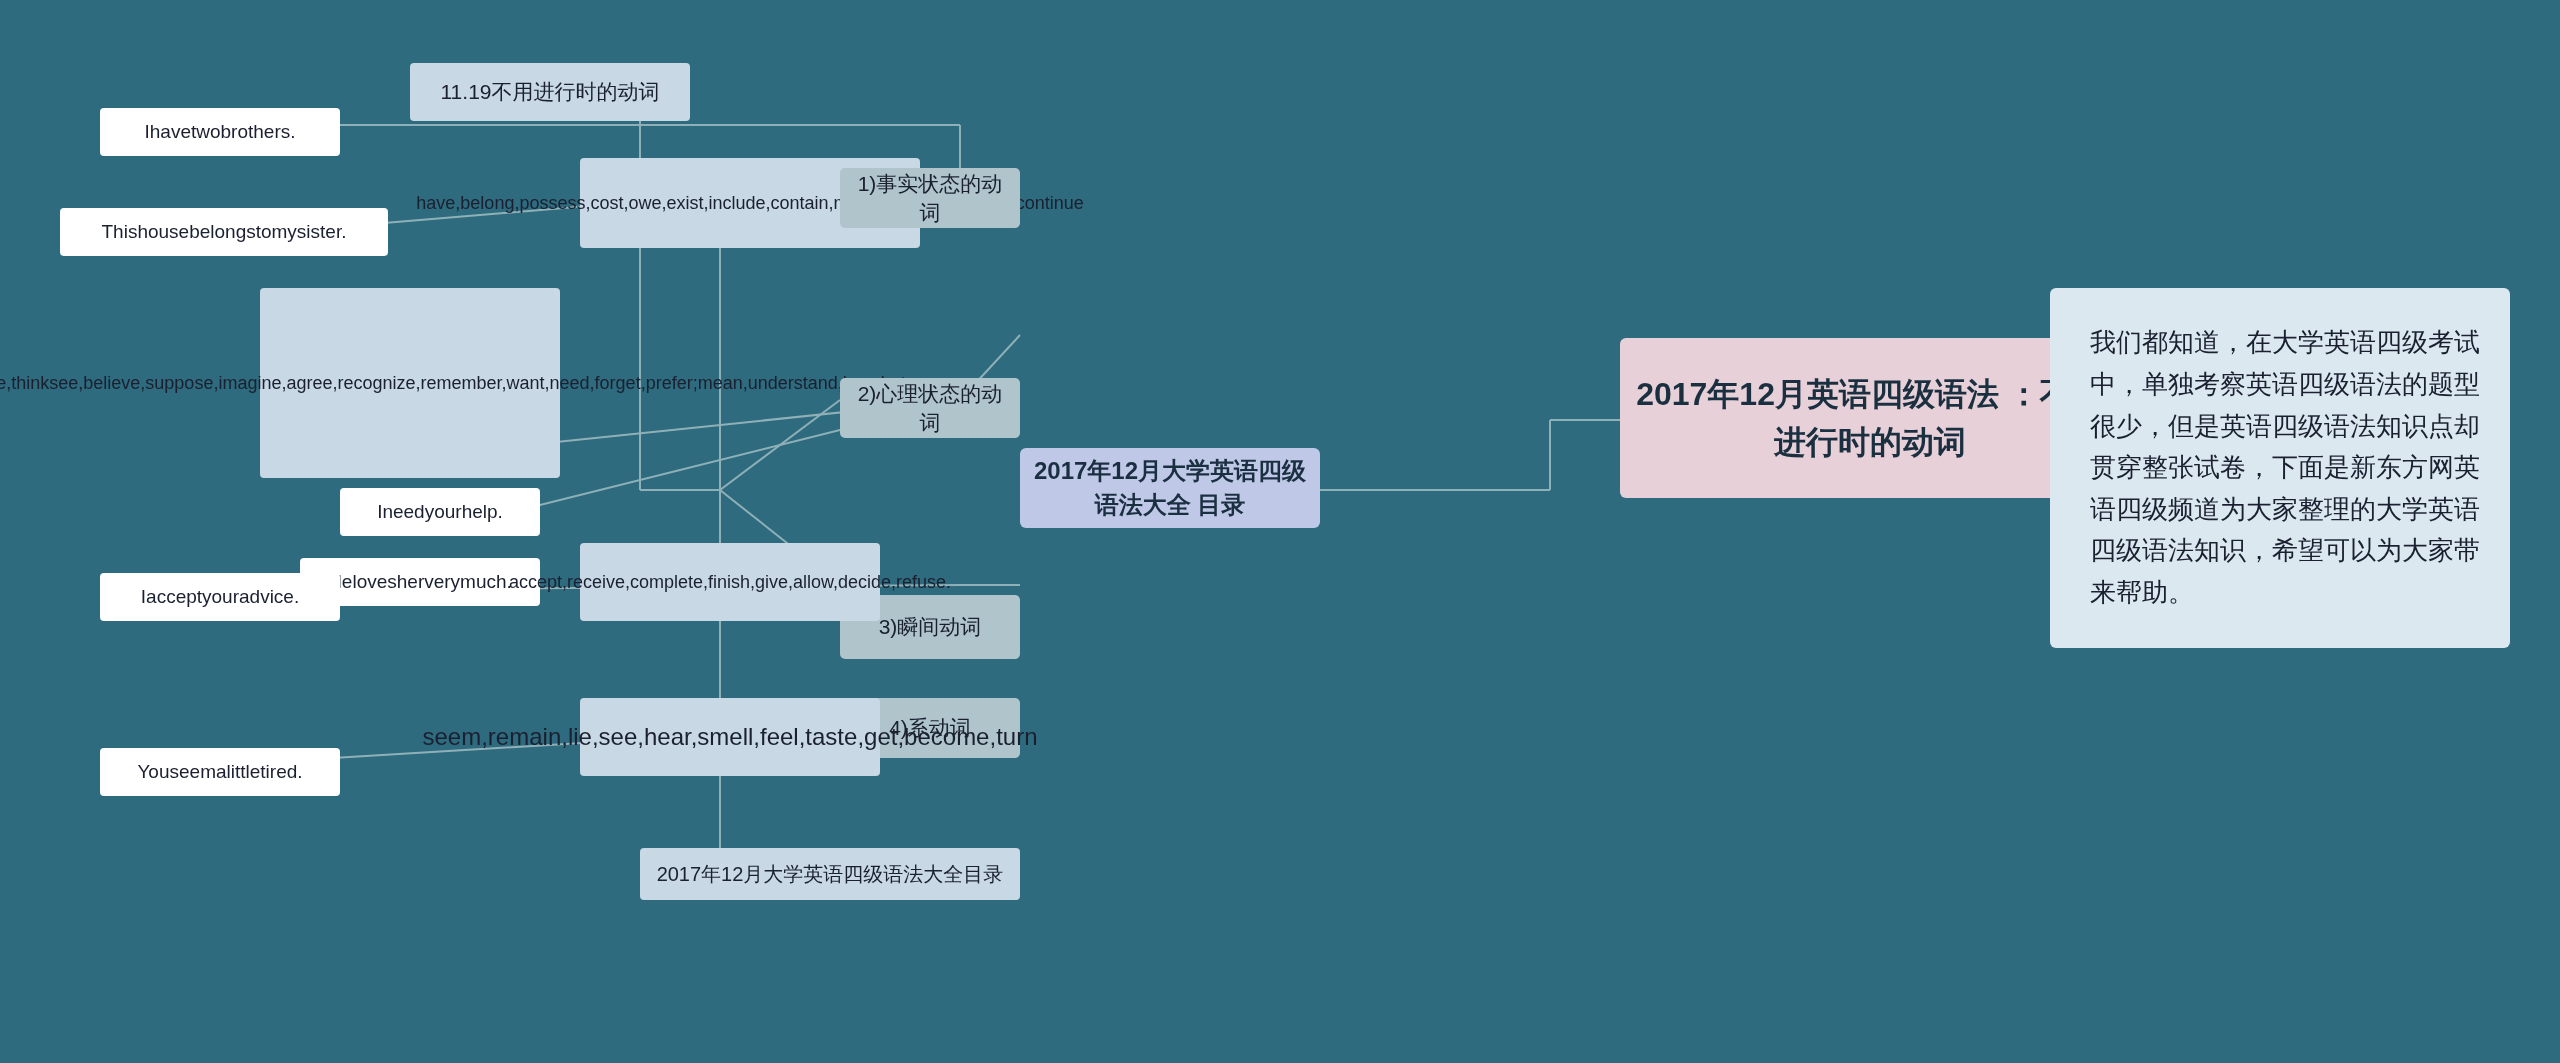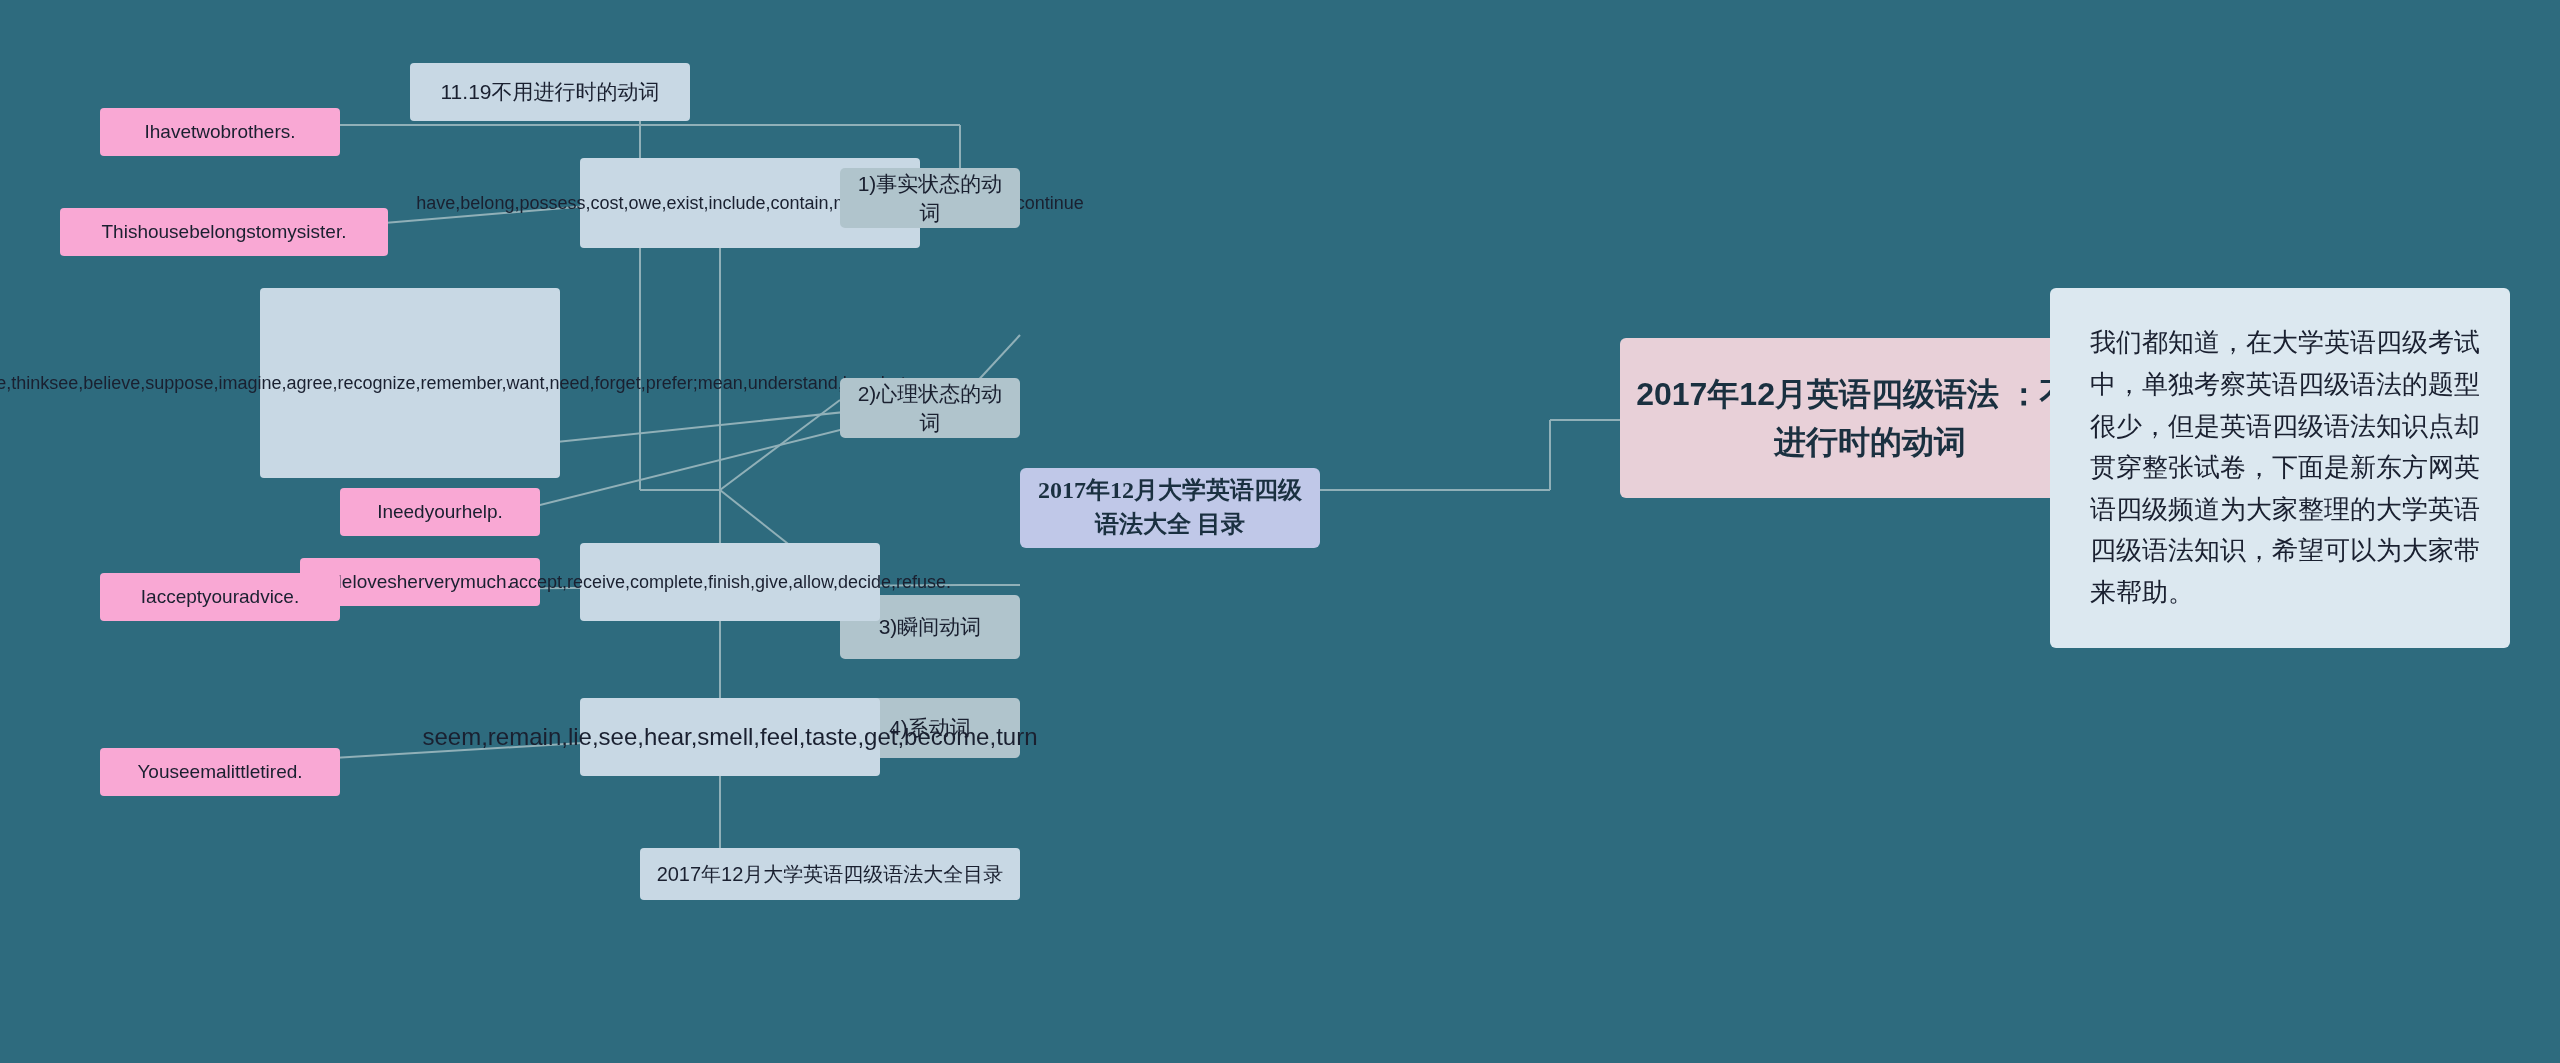--- a/index.html
+++ b/index.html
@@ -60,21 +60,21 @@
     
     .node-detail {
       background: #c8d8e4;
       color: #1a2030;
       border-radius: 4px;
       font-size: 19px;
     }
 
     
     .node-example {
-      background: #f9a8d4;
+      background: #ffffff;
       color: #1a2030;
       border-radius: 4px;
       font-size: 19px;
     }
 
     
     .node-top {
       background: #c8d8e4;
       color: #1a2030;
       border-radius: 4px;
@@ -186,21 +186,21 @@
   <div class="node node-cat" style="left:840px; top:370px; width:180px; height:60px;">2)心理状态的动词</div>
 
   <div class="node node-cat" style="left:840px; top:587px; width:180px; height:64px;">3)瞬间动词</div>
 
   <div class="node node-detail" style="left:580px; top:535px; width:300px; height:78px; font-size:18px; line-height:1.5;">accept,receive,complete,finish,give,allow,decide,refuse.</div>
 
   <div class="node node-cat" style="left:840px; top:690px; width:180px; height:60px;">4)系动词</div>
 
   <div class="node node-detail" style="left:580px; top:690px; width:300px; height:78px; font-size:24px; line-height:1.5;">seem,remain,lie,see,hear,smell,feel,taste,get,become,turn</div>
 
-  <div class="node node-central" style="left:1020px; top:460px; width:300px; height:80px; font-size:24px;font-family:Liberation Serif, serif;">2017年12月大学英语四级语法大全
+  <div class="node node-central" style="left:1020px; top:440px; width:300px; height:80px; font-size:24px;">2017年12月大学英语四级语法大全
 目录</div>
 
   <div class="node node-bottom" style="left:640px; top:840px; width:380px; height:52px; font-size:20px;">2017年12月大学英语四级语法大全目录</div>
 
   <div class="node node-right-title" style="left:1620px; top:330px; width:500px; height:160px; font-size:32px;">2017年12月英语四级语法
 ：不用进行时的动词</div>
 
   <div class="node node-desc" style="left:1640px; top:200px; width:780px; height:650px; font-size:26px; left:2050px; top:280px; width:460px; height:360px;padding-left:40px;">我们都知道，在大学英语四级考试中，单独考察英语四级语法的题型很少，但是英语四级语法知识点却贯穿整张试卷，下面是新东方网英语四级频道为大家整理的大学英语四级语法知识，希望可以为大家带来帮助。</div>
 
 </div>

